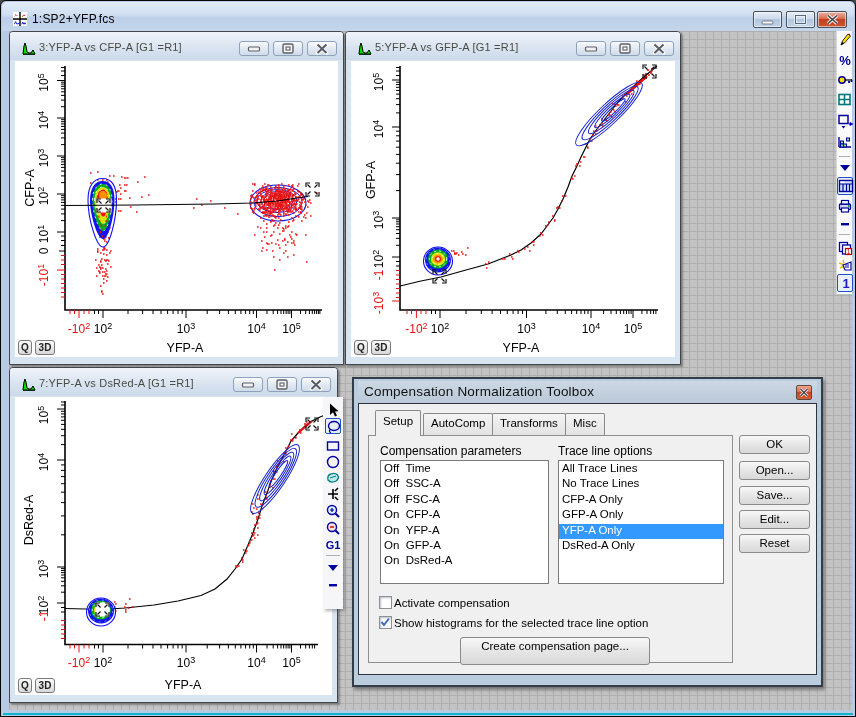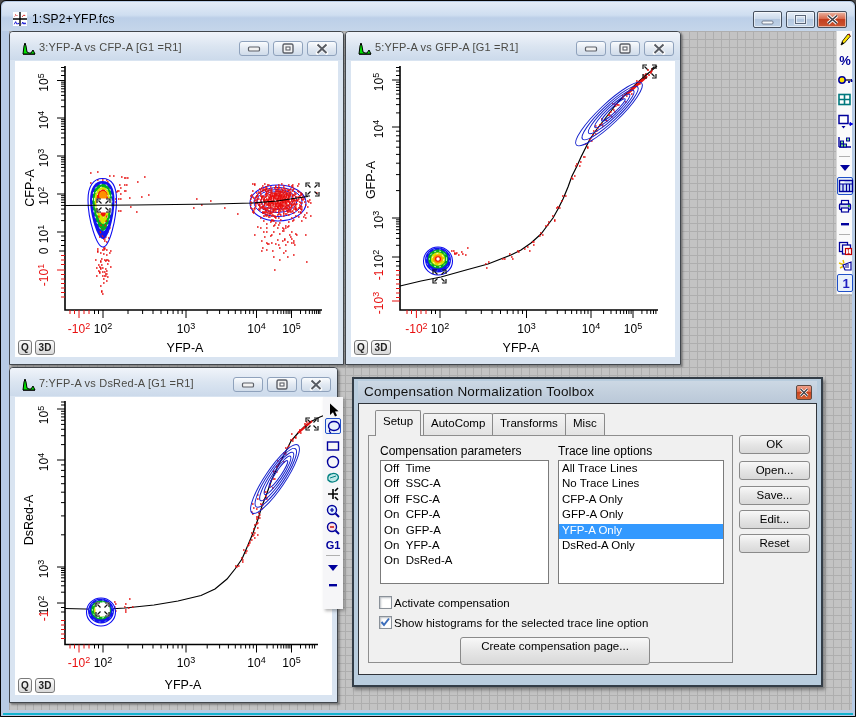--- a/index.html
+++ b/index.html
@@ -344,22 +344,22 @@
         <div class="tab" style="left:64px">AutoComp</div>
         <div class="tab" style="left:133px">Transforms</div>
         <div class="tab" style="left:206px">Misc</div>
         <div id="tabpage"></div>
         <div class="lbl" style="left:21px;top:40px">Compensation parameters</div>
         <div class="listbox" style="left:21px;top:56px;width:169px;height:124px">
           <div>Off&nbsp;&nbsp;Time</div>
           <div>Off&nbsp;&nbsp;SSC-A</div>
           <div>Off&nbsp;&nbsp;FSC-A</div>
           <div>On&nbsp;&nbsp;CFP-A</div>
+          <div>On&nbsp;&nbsp;YFP-A</div>
           <div>On&nbsp;&nbsp;GFP-A</div>
-          <div>On&nbsp;&nbsp;YFP-A</div>
           <div>On&nbsp;&nbsp;DsRed-A</div>
         </div>
         <div class="lbl" style="left:199px;top:40px">Trace line options</div>
         <div class="listbox" style="left:199px;top:56px;width:166px;height:124px">
           <div>All Trace Lines</div>
           <div>No Trace Lines</div>
           <div>CFP-A Only</div>
           <div>GFP-A Only</div>
           <div class="sel">YFP-A Only</div>
           <div>DsRed-A Only</div>

